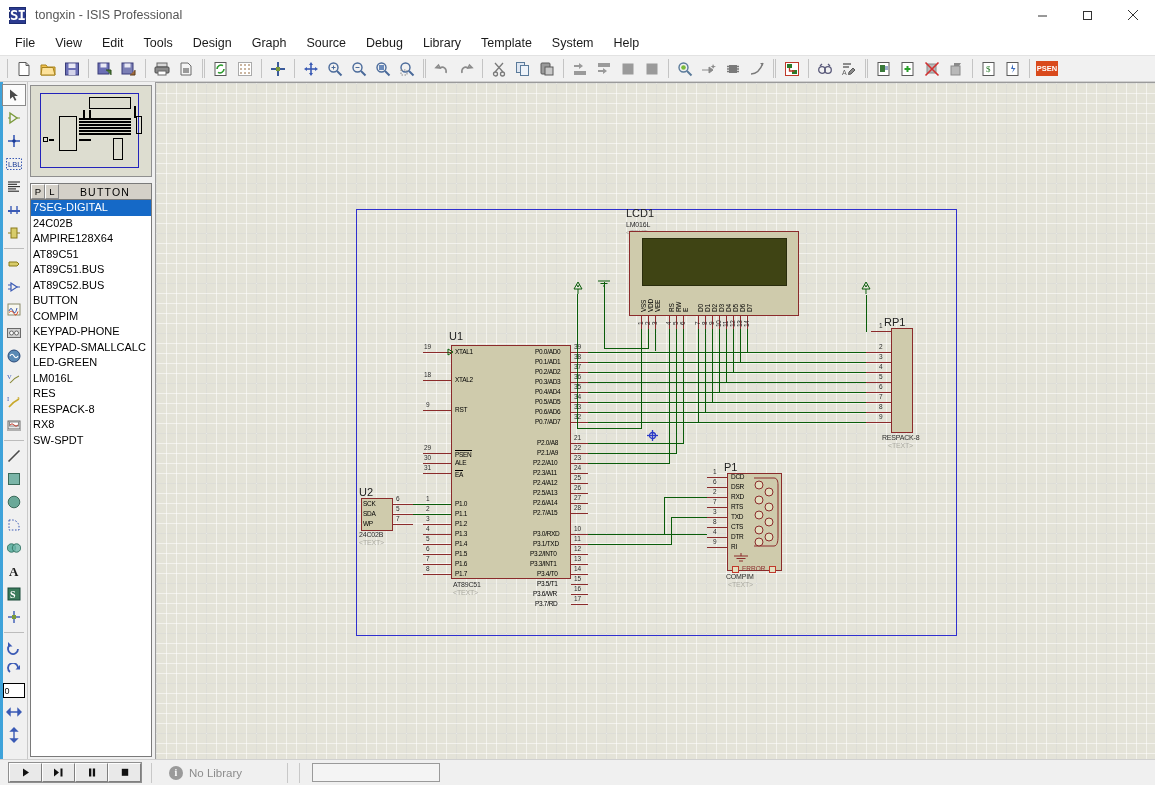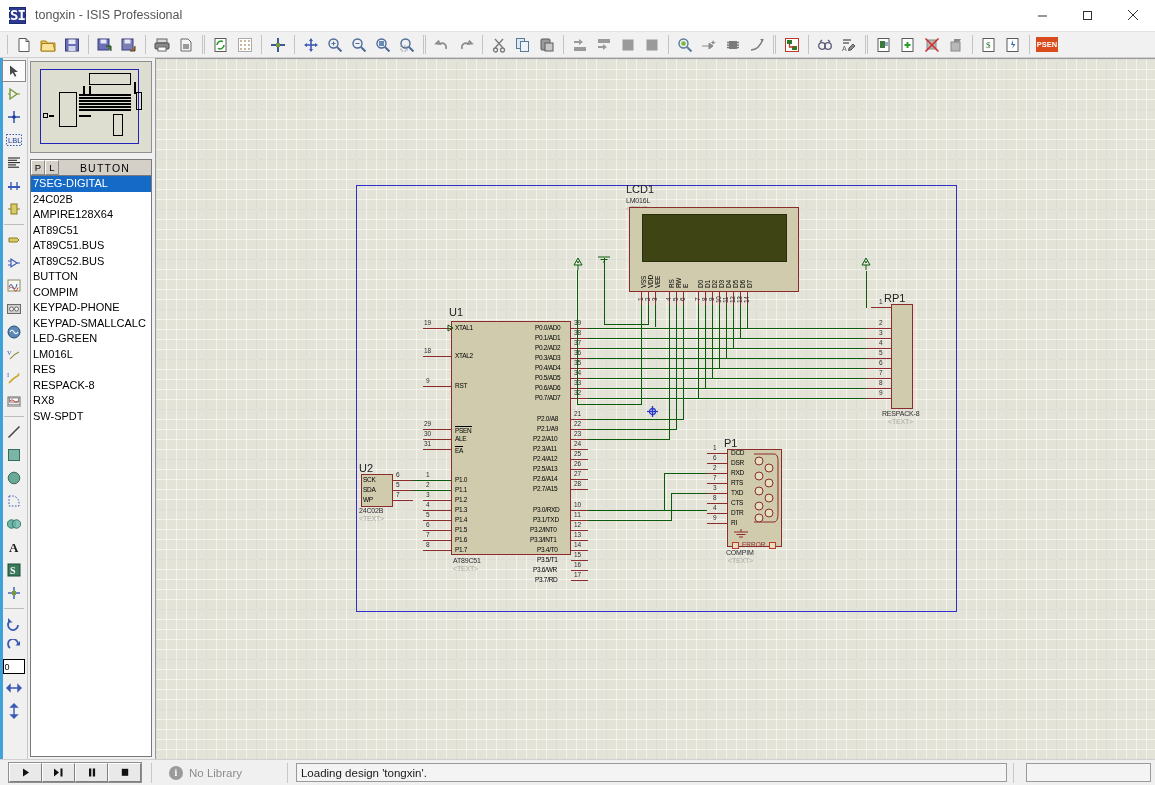--- a/index.html
+++ b/index.html
@@ -287,20 +287,34 @@
       </div>
       <div class="win-btn">
         <svg width="12" height="12" viewBox="0 0 12 12">
             <line x1="1" y1="1" x2="11" y2="11" stroke="#333" stroke-width="1"></line>
             <line x1="11" y1="1" x2="1" y2="11" stroke="#333" stroke-width="1"></line>
           </svg>
       </div>
     </div>
   </div>
 
+  <div class="menubar">
+    <div class="menu-item">File</div>
+    <div class="menu-item">View</div>
+    <div class="menu-item">Edit</div>
+    <div class="menu-item">Tools</div>
+    <div class="menu-item">Design</div>
+    <div class="menu-item">Graph</div>
+    <div class="menu-item">Source</div>
+    <div class="menu-item">Debug</div>
+    <div class="menu-item">Library</div>
+    <div class="menu-item">Template</div>
+    <div class="menu-item">System</div>
+    <div class="menu-item">Help</div>
+  </div>
 
   <div class="toolbar">
     <div class="tb-sep"></div>
     <div class="tb-btn">
       <svg width="16" height="16" viewBox="0 0 16 16">
           <path d="M3 1.5h7l3 3v10H3z" fill="#fff" stroke="#5a5a5a"></path>
           <path d="M10 1.5v3h3" fill="none" stroke="#5a5a5a"></path>
         </svg>
     </div>
     <div class="tb-btn">
@@ -1236,18 +1250,17 @@
             <rect x="2.8" y="1.8" width="6.4" height="7" fill="#111"></rect>
           </svg>
       </div>
     </div>
     <div class="sep-v" style="margin-left:9px"></div>
     <div class="msg-box">
       <div class="info-icon">i</div>
       <div class="msg-text">No Library</div>
     </div>
     <div class="sep-v" style="margin-left:8px"></div>
-    <div class="status-field wide">Loading design 'tongxin'.</div>
     <div class="sep-v" style="margin-left:6px"></div>
     <div class="status-field narrow"></div>
   </div>
 
 </div>
 
 </body></html>

